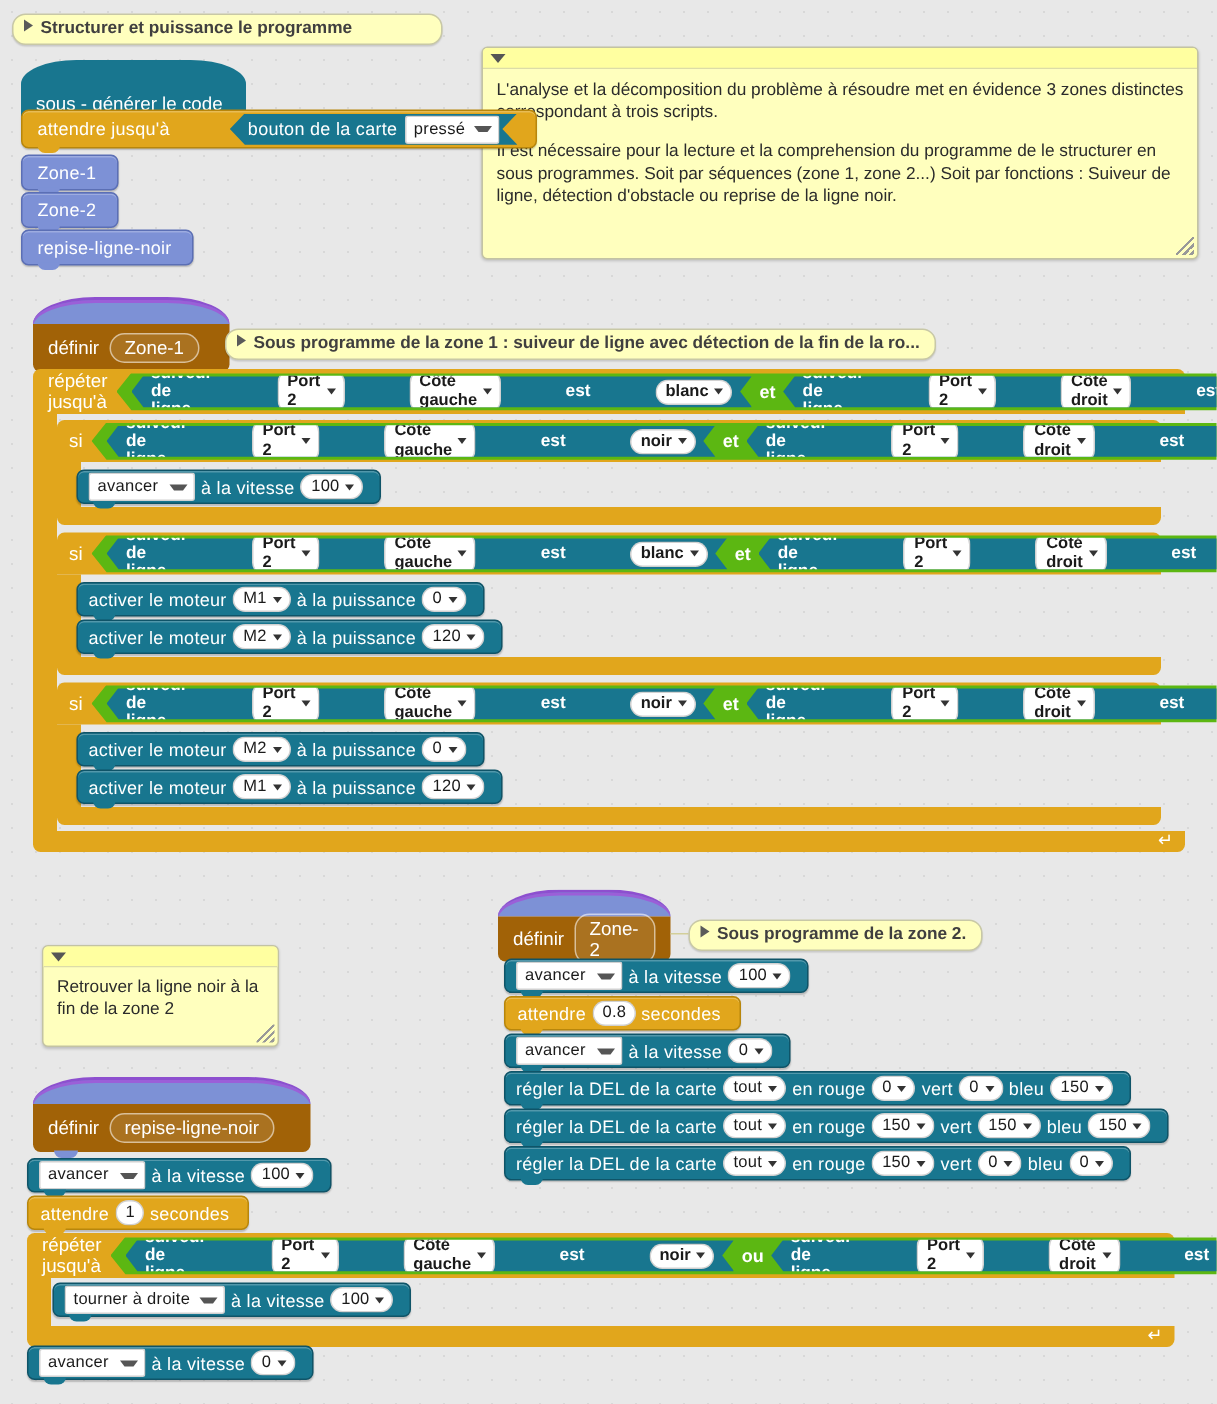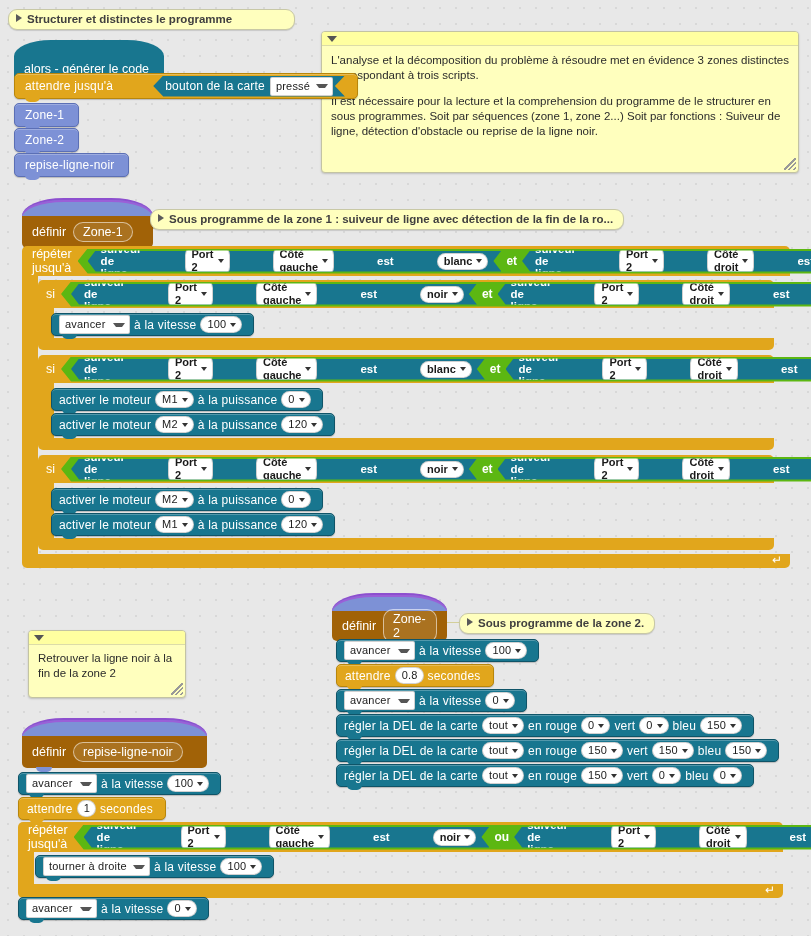--- a/index.html
+++ b/index.html
@@ -220,38 +220,38 @@
     clip-path: polygon(10px 0, 100% 0, calc(100% - 10px) 50%, 100% 100%, 10px 100%, 0 50%);
   }
   .hexgreen .hex { clip-path: polygon(8px 0, 100% 0, calc(100% - 8px) 50%, 100% 100%, 8px 100%, 0 50%); gap: 43px; }
 </style>
 </head>
 <body>
 
 <div class="canvas">
 
   <div class="comment-pill" style="left:8px; top:9px; height:19px; line-height:19px; width:268px;">
-    <span class="tri"></span><span>Structurer et distinctes le programme</span>
+    <span class="tri"></span><span>Structurer et puissance le programme</span>
   </div>
 
   <div class="comment" style="left:321px; top:31px; width:478px; height:142px;">
     <div class="bar">
       <span class="tri"></span>
     </div>
     <div class="body">
       <p>L'analyse et la décomposition du problème à résoudre met en évidence 3 zones distinctes correspondant à trois scripts.</p>
       <p>Il est nécessaire pour la lecture et la comprehension du programme de le structurer en sous programmes. Soit par séquences (zone 1, zone 2...) Soit par fonctions : Suiveur de ligne, détection d'obstacle ou reprise de la ligne noir.</p>
     </div>
     <div class="grip"></div>
   </div>
 
   <div class="hat hat-teal" style="left:14px; top:40px; width:150px;">
     <div class="top"></div>
     <div class="bottom" style="height:26px;">
-      <span>alors - générer le code</span>
+      <span>sous - générer le code</span>
     </div>
     <div class="hat-notch teal-n" style="background:#18768f;"></div>
   </div>
 
   <div class="blk orange" style="left:14px; top:73px; height:26px; border-radius:5px; padding-left:10px;gap:36px;">
     <span>attendre jusqu'à</span>
     <span class="hexgreen" style="background:#18768f; height:21px; padding:0 12px; font-weight:normal;">
       <span>bouton de la carte</span>
       <span class="field sq" style="min-width:52px;">
         <span>pressé</span>
@@ -277,21 +277,21 @@
   <div class="hat hat-purple" style="left:22px; top:198px; width:131px;">
     <div class="top"></div>
     <div class="bottom" style="height:32px;">
       <span>définir</span>
       <span class="defname">Zone-1</span>
     </div>
     <div class="hat-notch purple-n" style="background:#7d91d6;"></div>
   </div>
 
   <div class="comment-line" style="left:153px; top:228px; width:10px;"></div>
-  <div class="comment-pill" style="left:150px; top:209px; height:19px; line-height:19px;">
+  <div class="comment-pill" style="left:150px; top:219px; height:19px; line-height:19px;">
     <span class="tri"></span><span>Sous programme de la zone 1 : suiveur de ligne avec détection de la fin de la ro...</span>
   </div>
 
   <div class="abs" style="left:22px; top:246px; width:768px; height:322px;">
 
     <div style="position:absolute; left:0; top:0; width:768px; height:30px; background:#e1a61c; border-radius:5px 5px 0 0;"></div>
     <div style="position:absolute; left:10px; top:4px; height:22px; display:flex; align-items:center; gap:6px; color:#fff; font-size:12.5px;">
       <span>répéter jusqu'à</span>
       <span class="hexgreen">
         <span class="hex">

